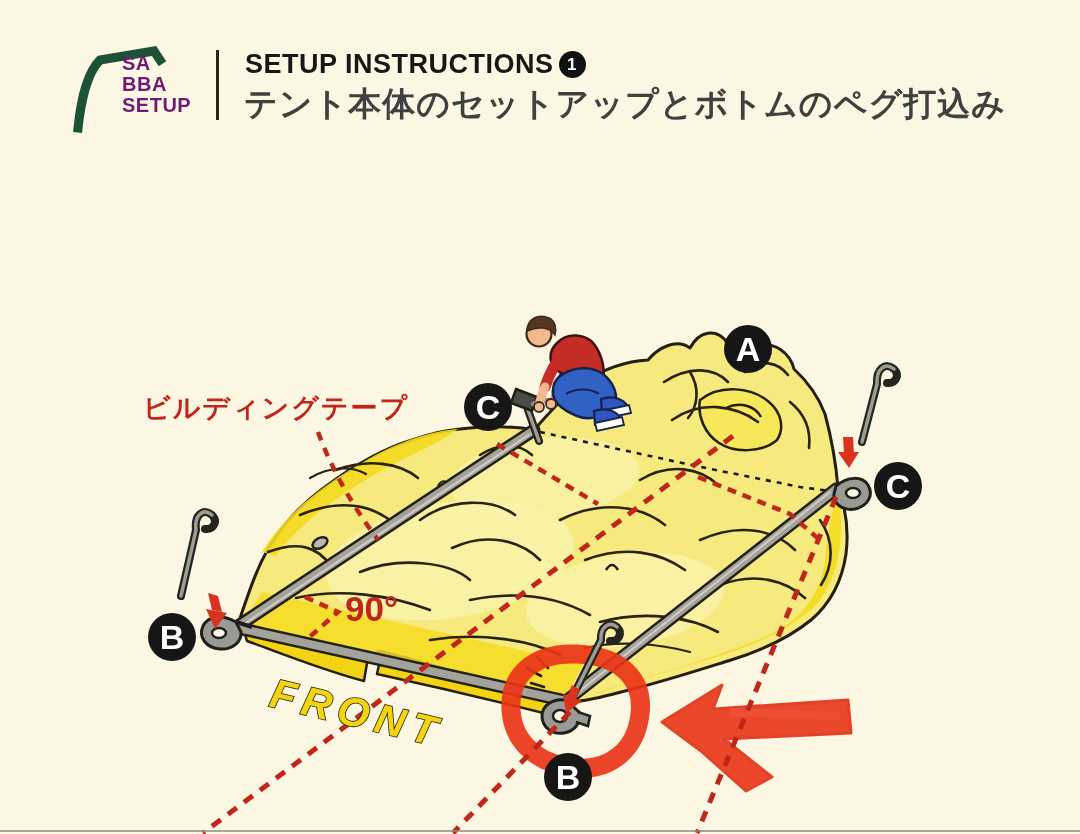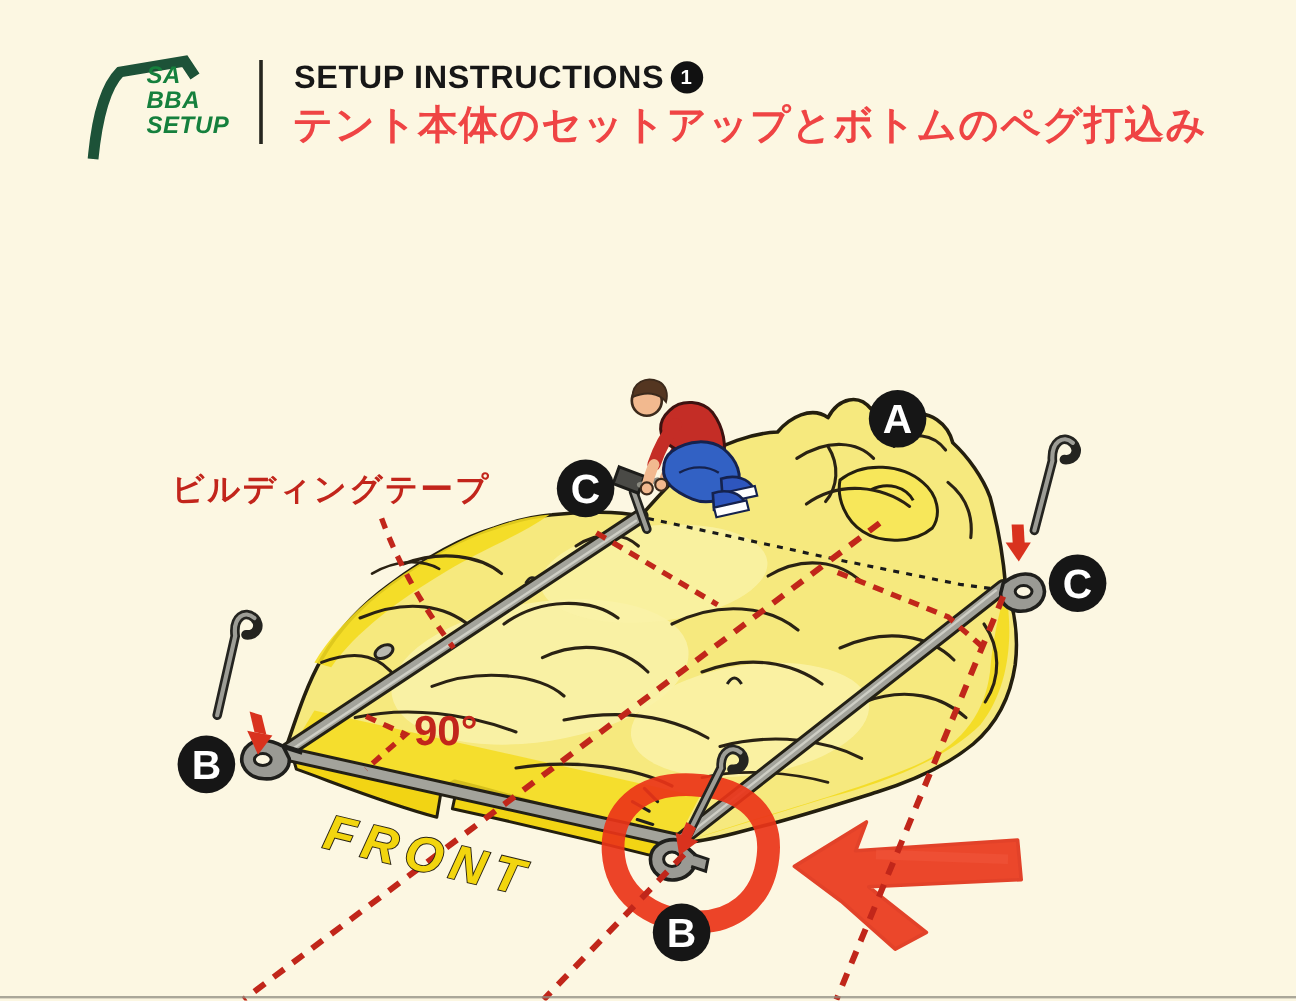--- a/index.html
+++ b/index.html
@@ -4,35 +4,35 @@
 <style>
   html,body{margin:0;padding:0;}
   body{
     width:1080px;height:834px;position:relative;overflow:hidden;
     background:#FCF7E2;
     font-family:"Liberation Sans","DejaVu Sans",sans-serif;
   }
   .header{position:absolute;left:0;top:0;width:1080px;height:150px;}
   .logo-bracket{position:absolute;left:66px;top:36px;}
   .logo-text{
-    position:absolute;left:122px;top:53px;color:#15803d;
-    font-weight:bold;font-size:20px;line-height:21px;letter-spacing:.5px;font-style:italic;
+    position:absolute;left:122px;top:53px;color:#701a75;
+    font-weight:bold;font-size:20px;line-height:21px;letter-spacing:.5px;
   }
   .divider{position:absolute;left:216px;top:50px;width:3px;height:70px;background:#26261F;}
   .title-en{
     position:absolute;left:245px;top:49px;color:#171717;
     font-weight:bold;font-size:27px;letter-spacing:.5px;display:flex;align-items:center;
   }
   .badge-one{
     display:inline-block;width:27px;height:27px;border-radius:50%;
     background:#111;color:#fff;font-size:17px;font-weight:bold;
     text-align:center;line-height:27px;margin-left:5px;
   }
   .title-ja{
-    position:absolute;left:244px;top:82px;color:#ef4444;
+    position:absolute;left:244px;top:82px;color:#404040;
     font-weight:bold;font-size:33px;letter-spacing:1px;
   }
   .bottom-edge{position:absolute;left:0;top:830px;width:1080px;height:2px;background:#8F8C80;opacity:.75;}
   svg{position:absolute;left:0;top:0;}
   text{font-family:"Liberation Sans","DejaVu Sans",sans-serif;}
 </style>
 </head>
 <body>
 
 <div class="header">

